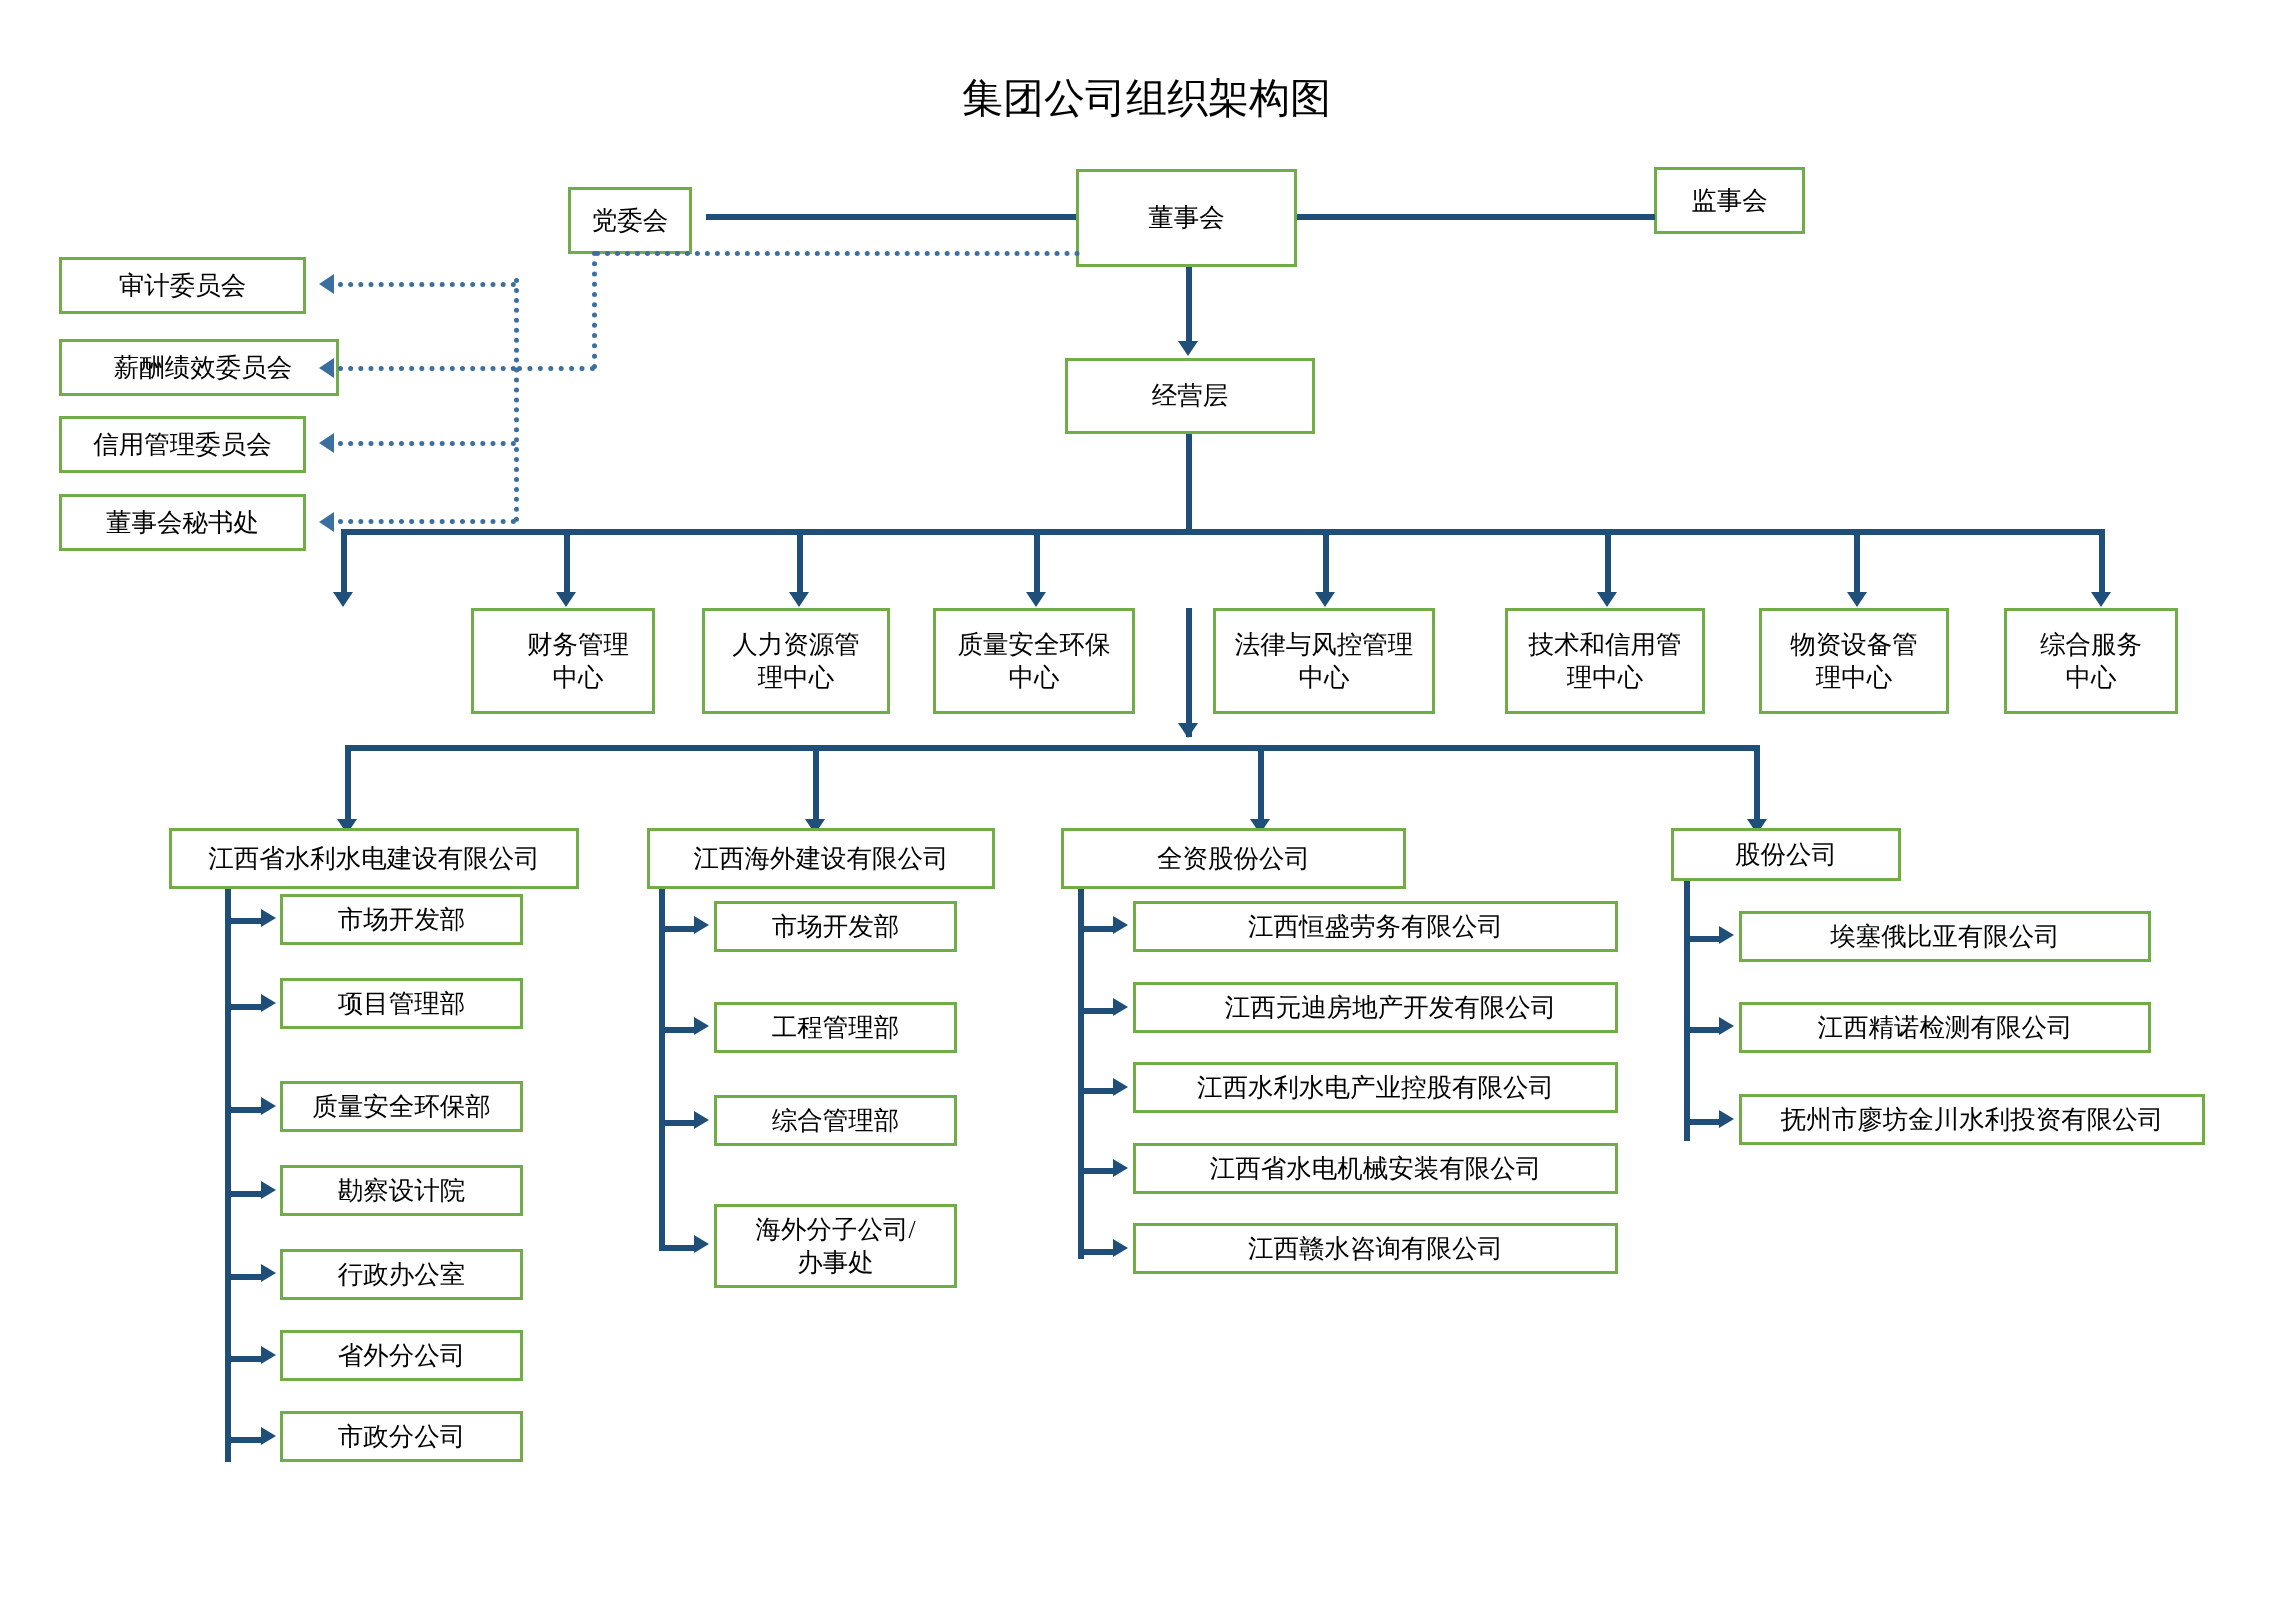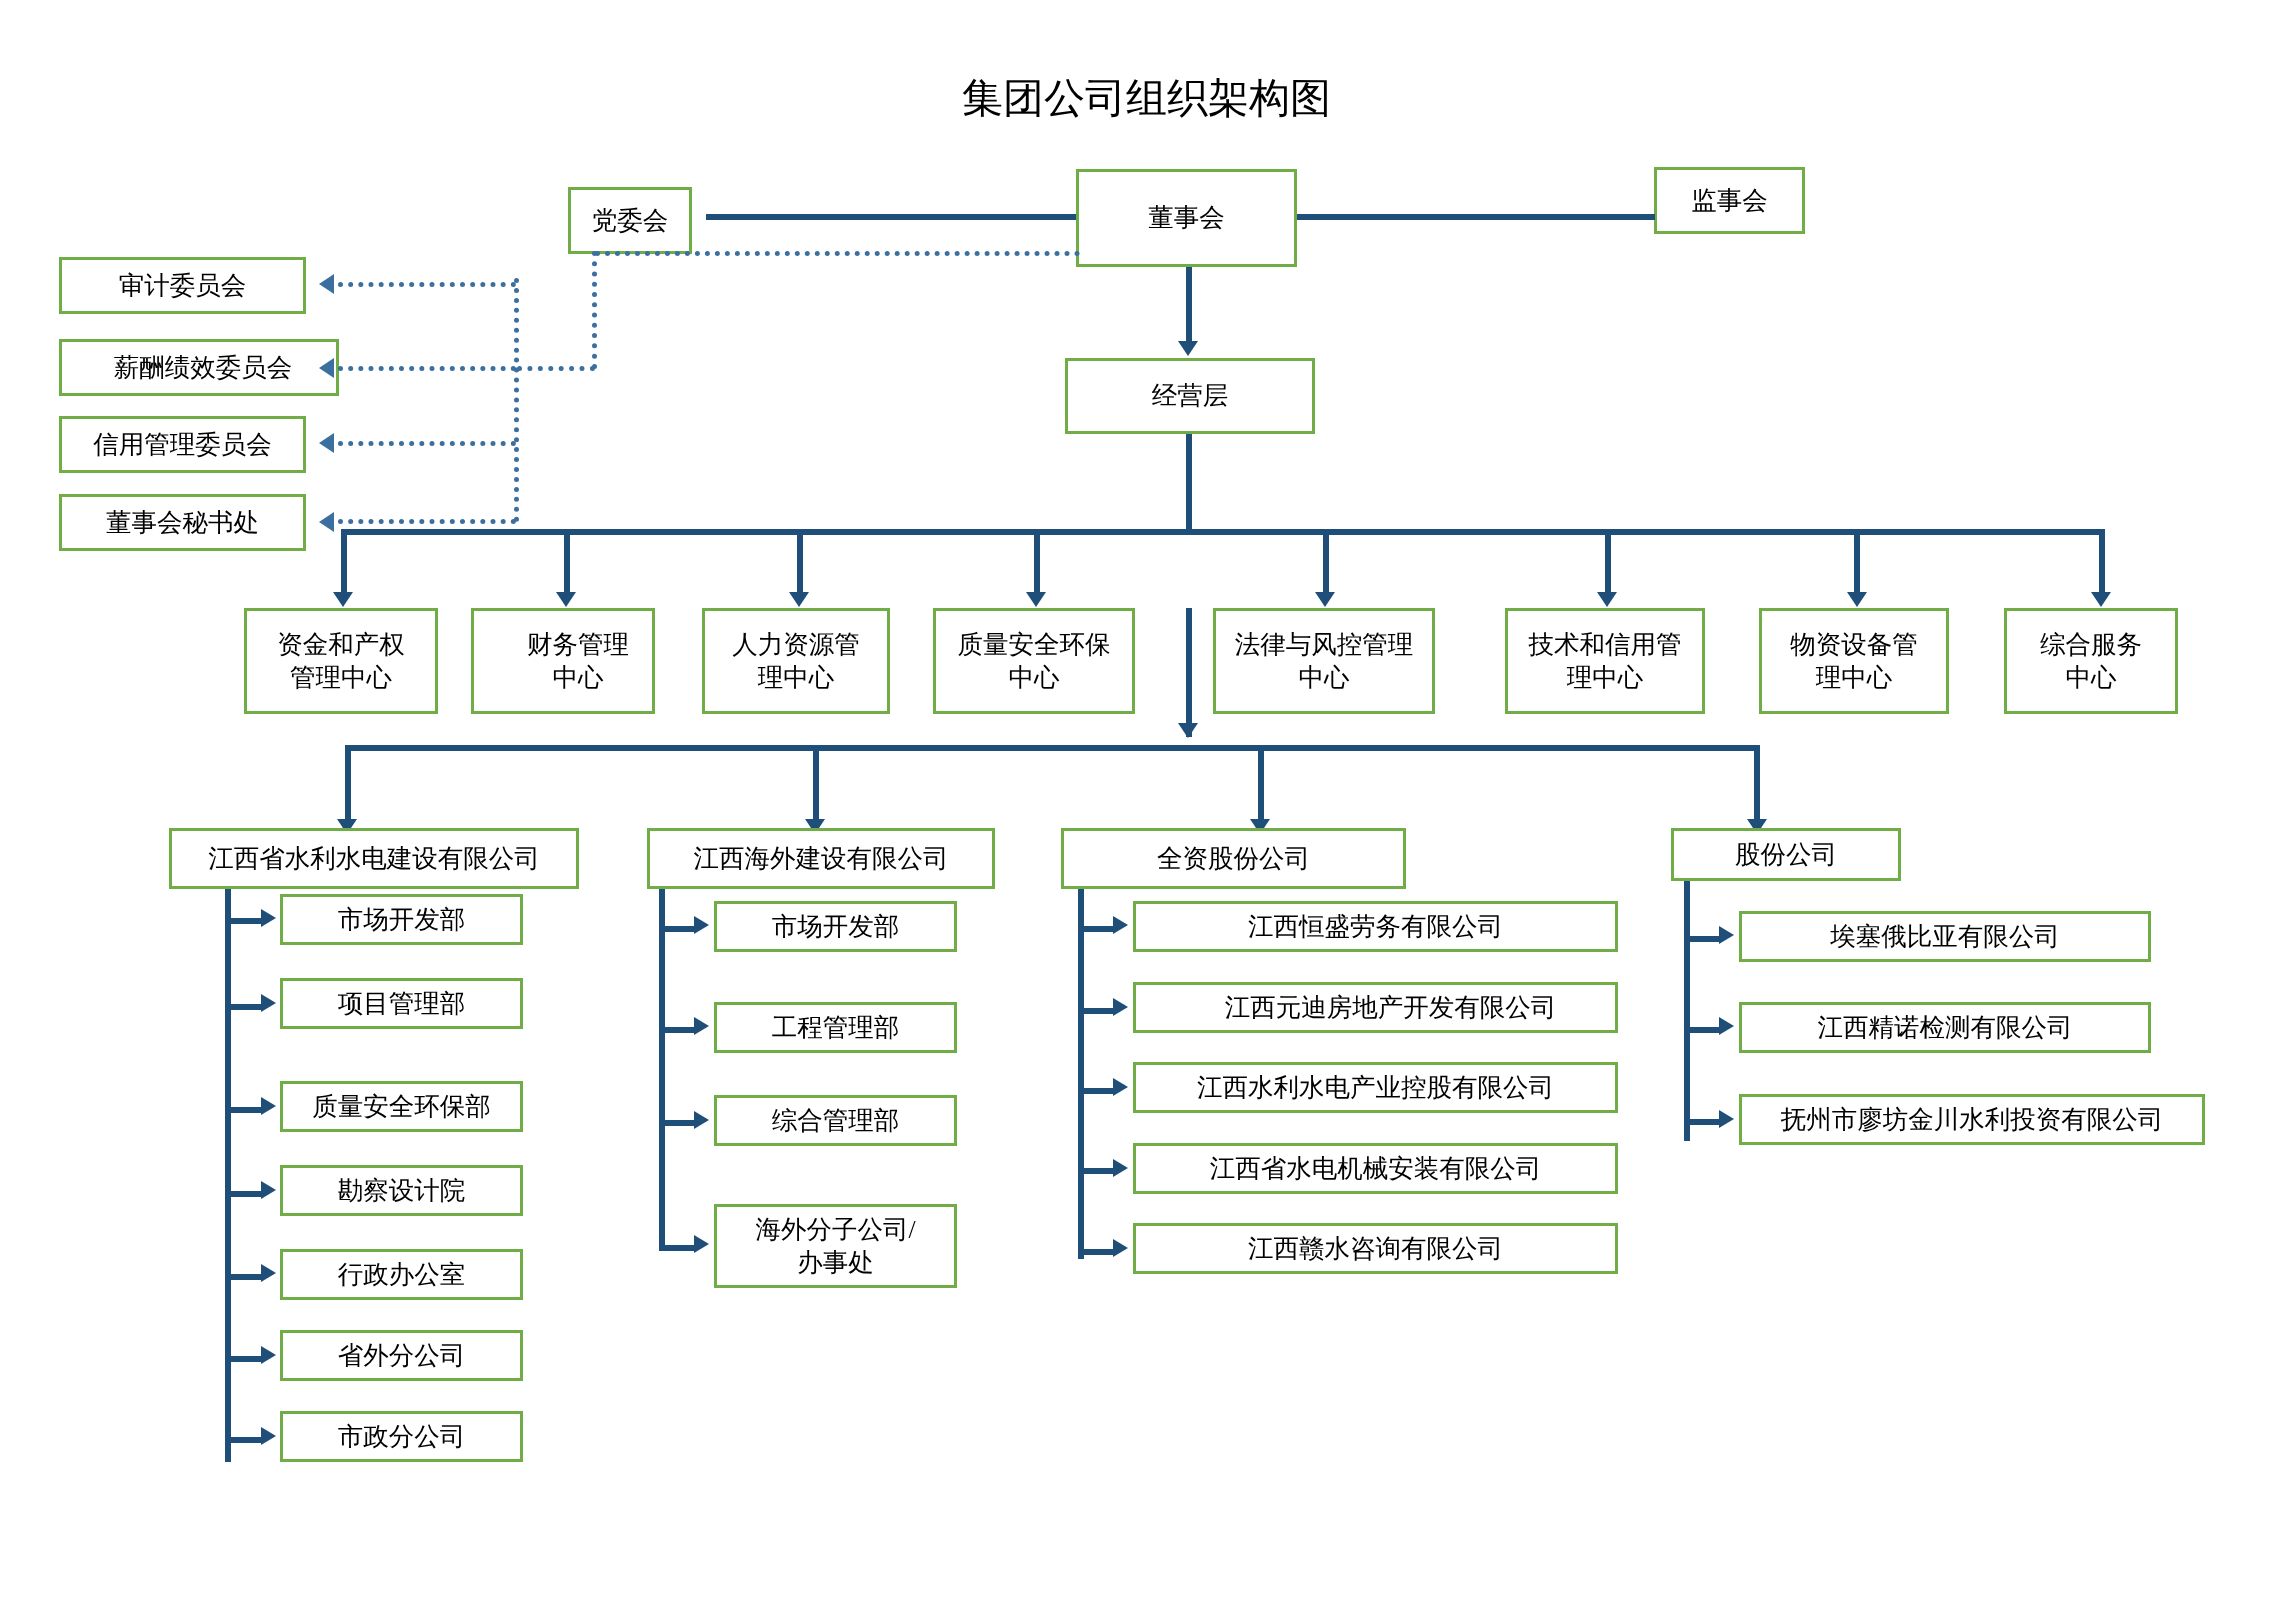--- a/index.html
+++ b/index.html
@@ -115,24 +115,20 @@
 
   <div class="vline" style="left:1605px;top:529px;height:67px;"></div>
   <div class="arrow-down" style="left:1597px;top:592px;"></div>
 
   <div class="vline" style="left:1854px;top:529px;height:67px;"></div>
   <div class="arrow-down" style="left:1847px;top:592px;"></div>
 
   <div class="vline" style="left:2099px;top:529px;height:67px;"></div>
   <div class="arrow-down" style="left:2091px;top:592px;"></div>
 
-  <div class="node two-line" style="left:244px;top:608px;width:194px;height:106px;flex-direction:column;">
-    <span>资金和产权</span>
-    <span>管理中心</span>
-  </div>
 
   <div class="node two-line" style="left:471px;top:608px;width:184px;height:106px;flex-direction:column;padding-left:36px;">
     <span>财务管理</span>
     <span>中心</span>
   </div>
 
   <div class="node two-line" style="left:702px;top:608px;width:188px;height:106px;flex-direction:column;">
     <span>人力资源管</span>
     <span>理中心</span>
   </div>

